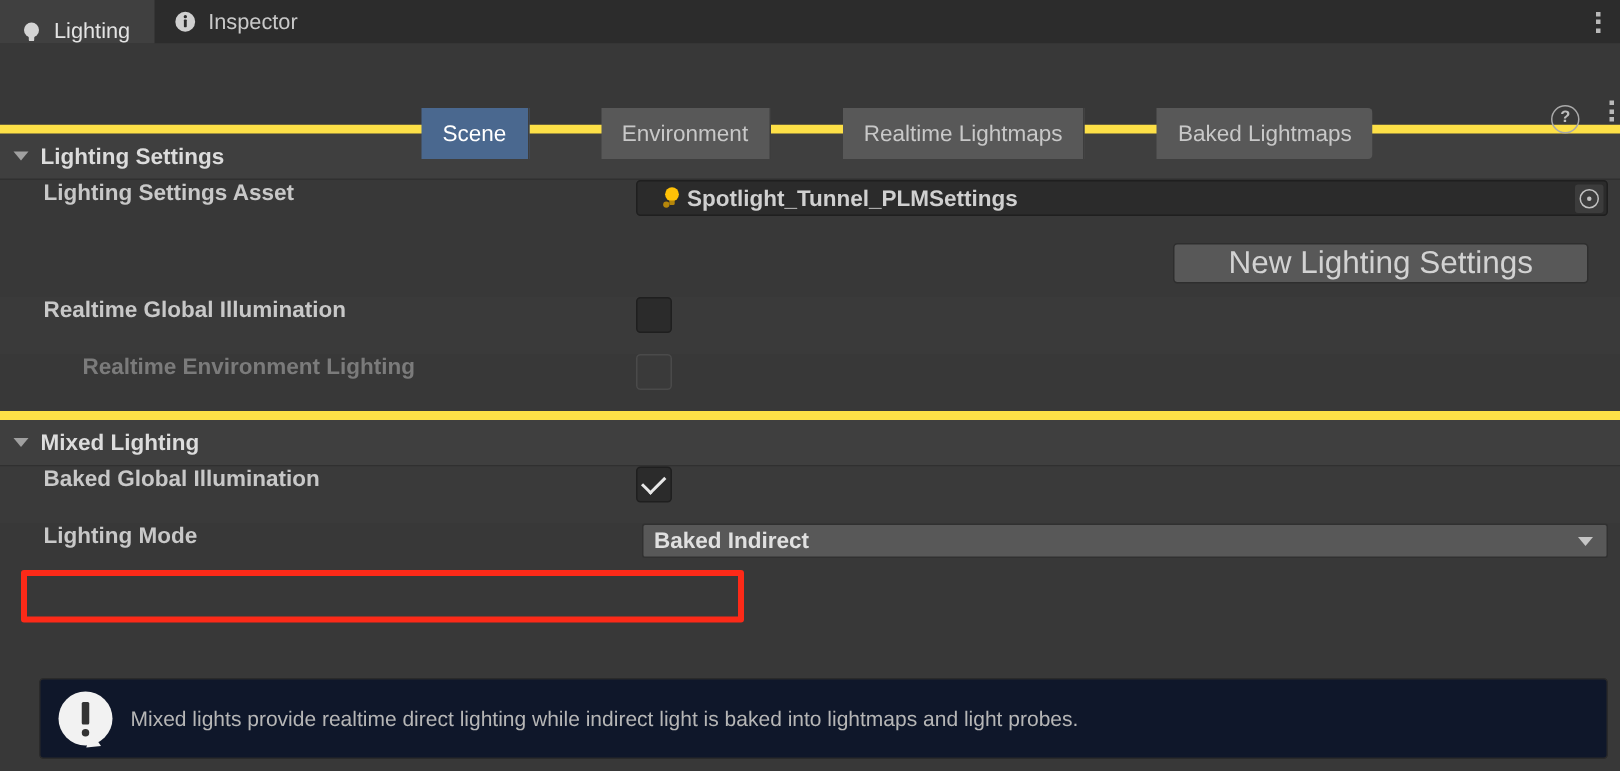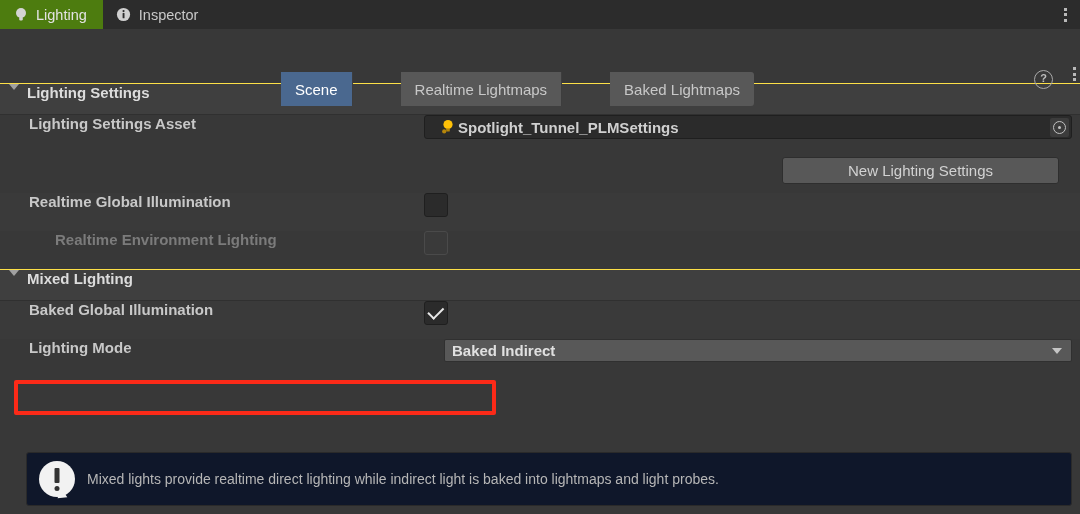--- a/index.html
+++ b/index.html
@@ -35,22 +35,23 @@
     display: flex;
     align-items: center;
     gap: 7px;
     padding: 0 16px 0 13px;
     font-size: 14.5px;
     color: #c9c9c9;
     user-select: none;
     position: relative;
   }
   .wtab.active {
-    background: #4d7c0f;
+    background: #404040;
     color: #e3e3e3;
+    align-items: flex-end;
   }
   .wtab .tab-ico {
     display: inline-flex;
     width: 16px;
     height: 16px;
     align-items: center;
     justify-content: center;
   }
   .tabstrip-spacer { flex: 1; }
   .kebab {
@@ -128,23 +129,23 @@
     width: 3px;
     height: 3px;
     background: #b9b9b9;
   }
 
   
   .section-header {
     height: 30px;
     background: #3f3f3f;
     display: flex;
-    align-items: flex-start;
+    align-items: center;
     padding-left: 9px;
-    border-top: 1px solid #fde047;
+    border-top: 6px solid #fde047;
     border-bottom: 1px solid #303030;
     font-size: 15px;
     font-weight: bold;
     color: #dcdcdc;
     user-select: none;
   }
   .caret {
     width: 0;
     height: 0;
     border-left: 5px solid transparent;
@@ -260,31 +261,31 @@
   .btn {
     position: absolute;
     right: 21px;
     top: 4px;
     width: 275px;
     height: 25px;
     background: #585858;
     border: 1px solid #2e2e2e;
     border-radius: 3px;
     color: #d2d2d2;
-    font-size: 15px;
+    font-size: 21px;
     display: flex;
     align-items: center;
     justify-content: center;
     user-select: none;
   }
 
   
   .dropdown {
     position: absolute;
-    left: 444px;
+    left: 428px;
     right: 8px;
     height: 23px;
     background: #585858;
     border: 1px solid #303030;
     border-radius: 2px;
     display: flex;
     align-items: center;
     padding-left: 7px;
     box-sizing: border-box;
     font-size: 15px;
@@ -409,20 +410,23 @@
       <i></i>
         <i></i>
         <i></i>
     </div>
   </div>
 
   <div class="toolbar">
     <div class="pills">
       <div class="pill sel">
         <span>Scene</span>
+      </div>
+      <div class="pill">
+        <span>Environment</span>
       </div>
       <div class="pill">
         <span>Realtime Lightmaps</span>
       </div>
       <div class="pill">
         <span>Baked Lightmaps</span>
       </div>
     </div>
     <div class="help-ico">
       <span>?</span>

